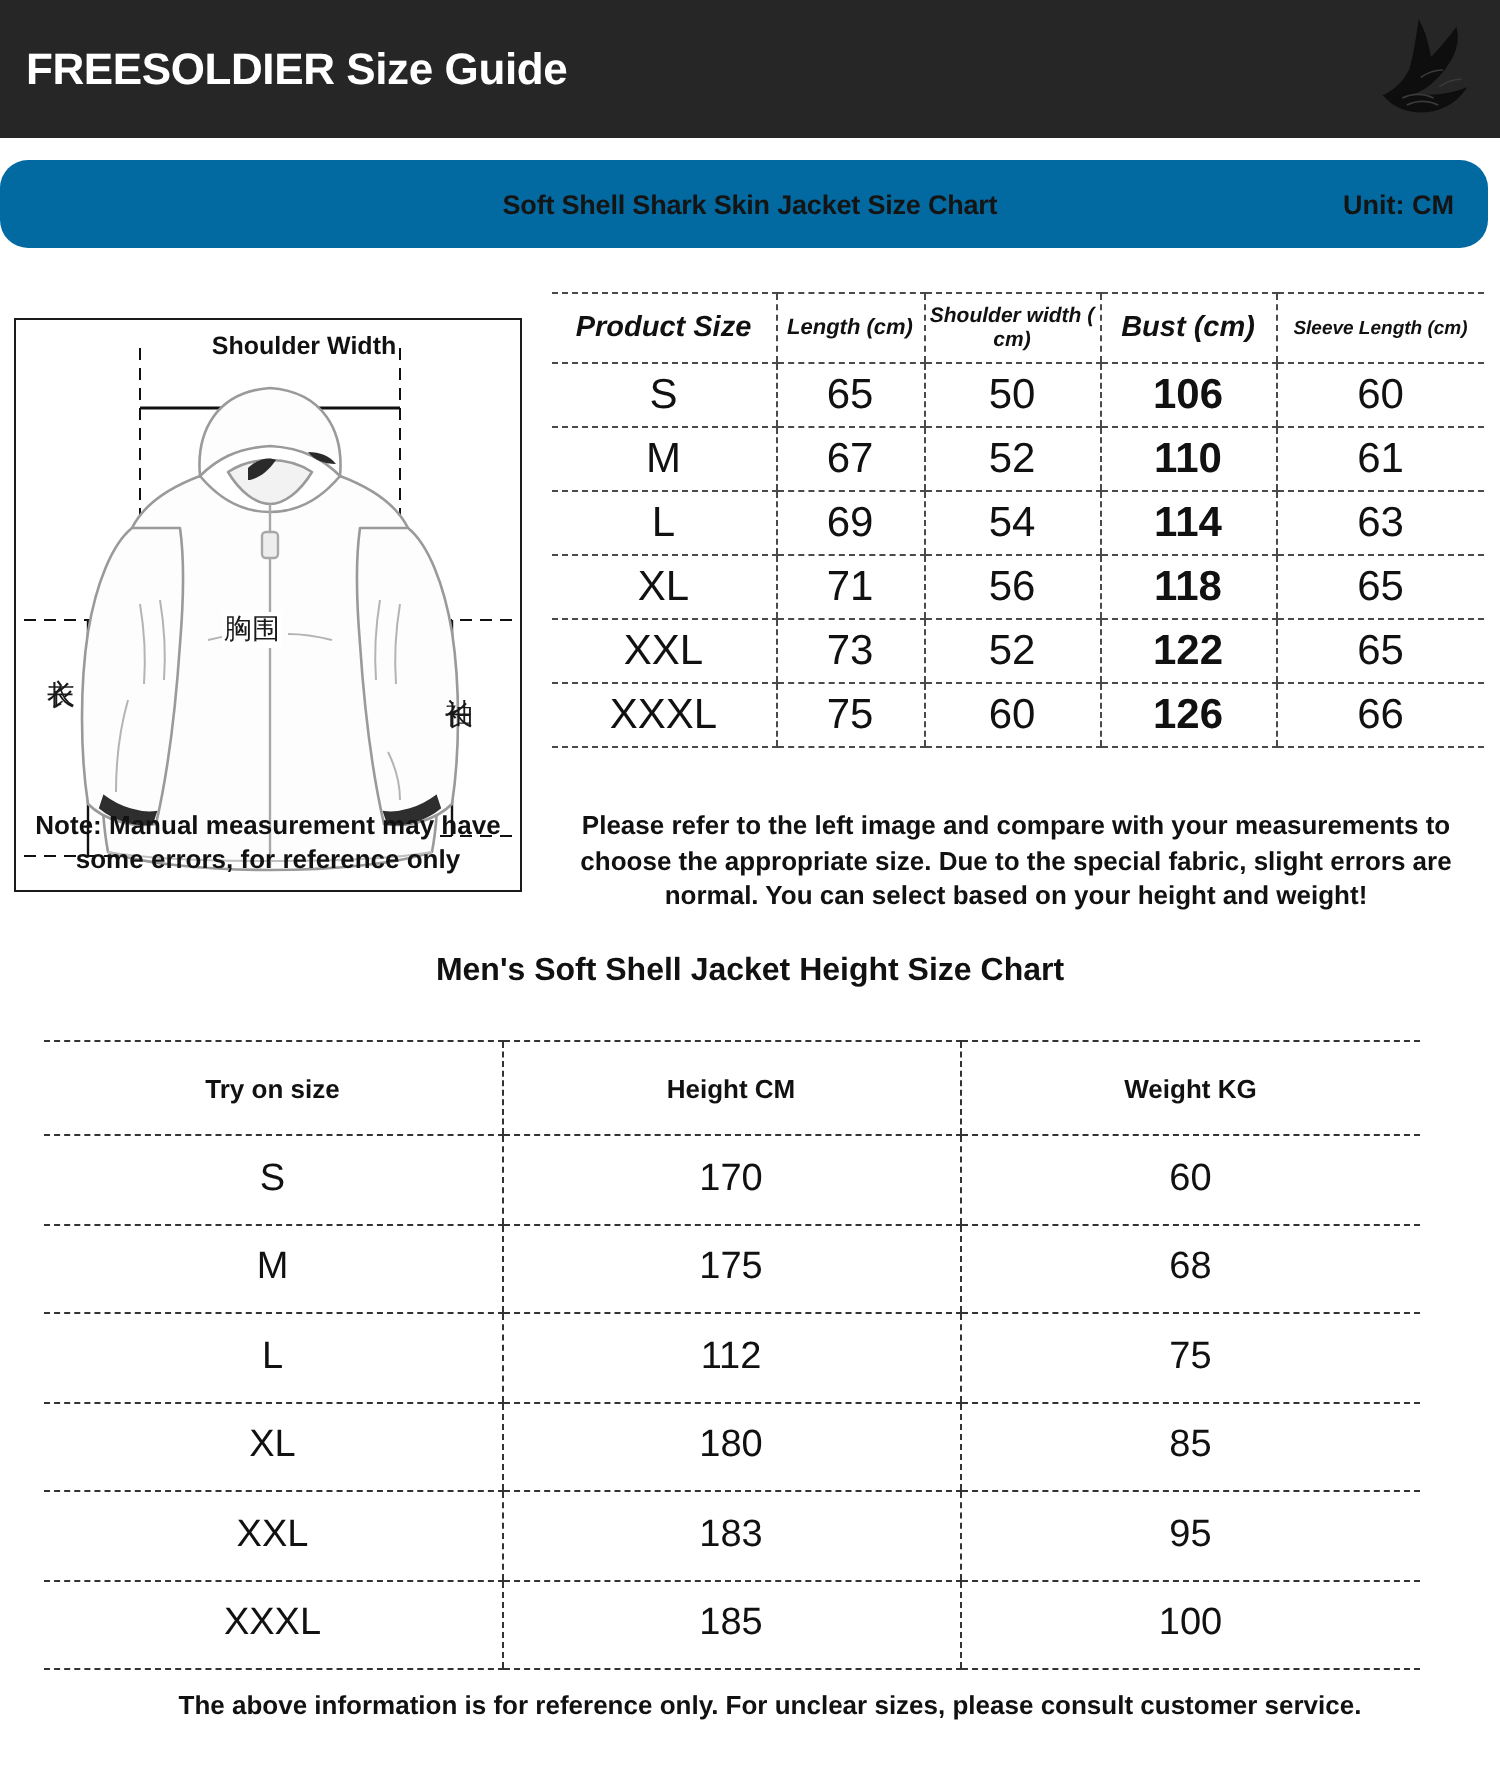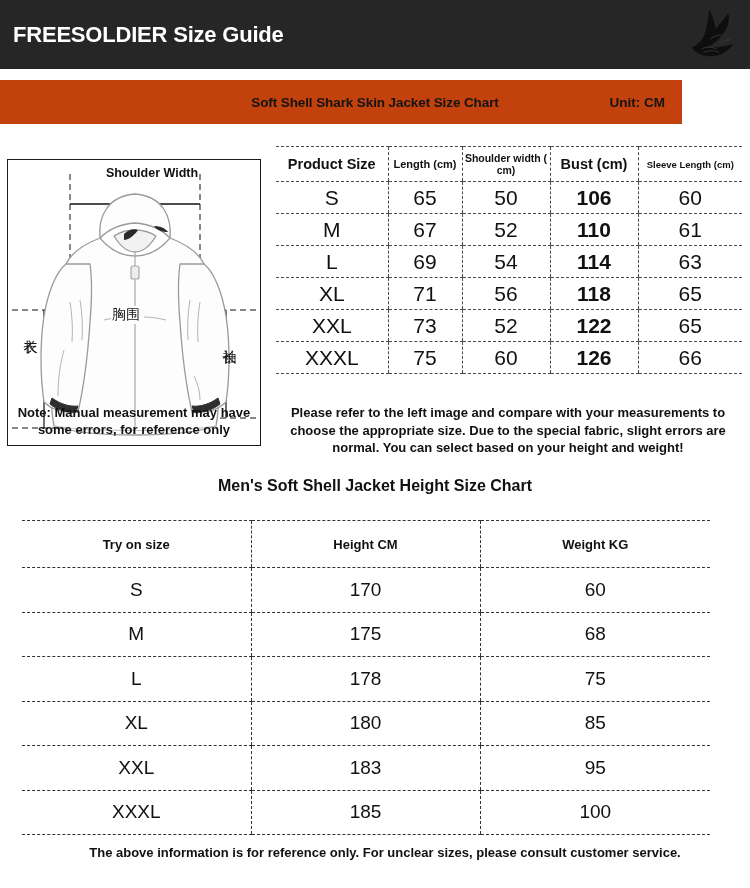--- a/index.html
+++ b/index.html
@@ -40,23 +40,24 @@
     width: 58px;
     height: 58px;
     margin-right: 8px;
     display: block;
   }
 
   
   .orange-band {
     position: absolute;
     left: 0; top: 80px;
-    width: 682px;
+    width: 744px;
     height: 44px;
-    background: #c2410c;
+    background: #0369a1;
+    border-radius: 14px;
   }
   .band-title {
     position: absolute;
     left: 0; top: 0;
     width: 750px;
     height: 44px;
     display: flex;
     align-items: center;
     justify-content: center;
     font-size: 13.5px;
@@ -157,20 +158,21 @@
     border-top: 1px dashed #4a4a4a;
     border-bottom: 1px dashed #4a4a4a;
     border-left: 1px dashed #4a4a4a;
     padding: 0;
     color: #111;
   }
   .spec-table td.first-col { border-left: none; }
   .spec-table tr.head-row td {
     height: 34px;
     font-weight: 700;
+    font-style: italic;
   }
   .spec-table tr.data-row td {
     height: 31px;
   }
   .h-size   { font-size: 14.5px; }
   .h-len    { font-size: 11px; font-weight: 600; }
   .h-shldr  { font-size: 10.5px; font-weight: 600; line-height: 12px; }
   .h-bust   { font-size: 14.5px; }
   .h-sleeve { font-size: 9.5px; font-weight: 600; }
 
@@ -438,21 +440,21 @@
       <td>170</td>
       <td>60</td>
     </tr>
     <tr class="data-row">
       <td class="first-col">M</td>
       <td>175</td>
       <td>68</td>
     </tr>
     <tr class="data-row">
       <td class="first-col">L</td>
-      <td>178</td>
+      <td>112</td>
       <td>75</td>
     </tr>
     <tr class="data-row">
       <td class="first-col">XL</td>
       <td>180</td>
       <td>85</td>
     </tr>
     <tr class="data-row">
       <td class="first-col">XXL</td>
       <td>183</td>

